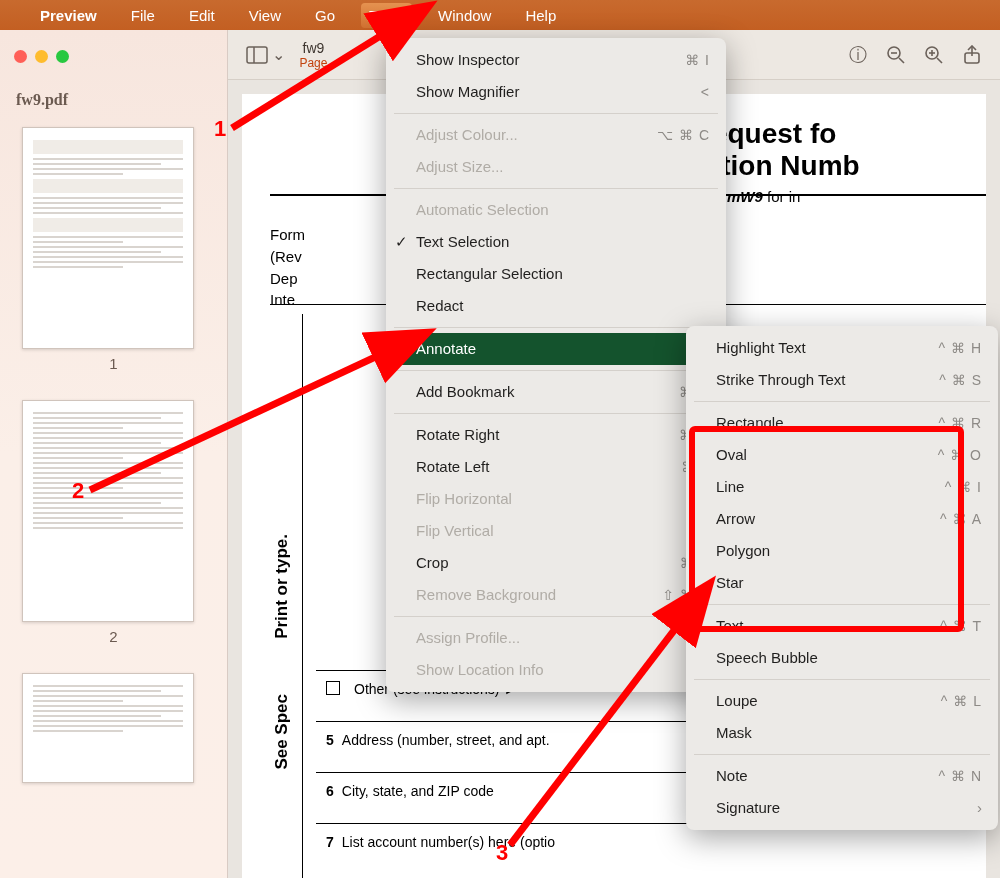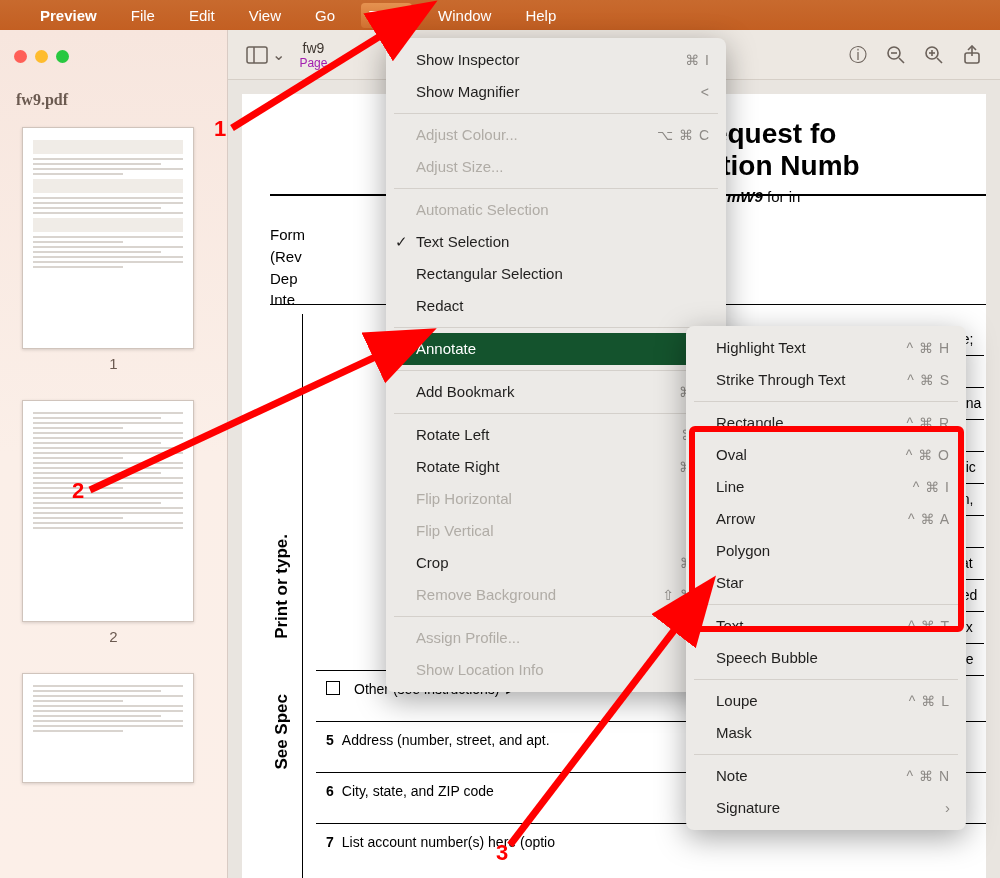--- a/index.html
+++ b/index.html
@@ -30,21 +30,21 @@
 .thumb-line.med { width: 85%; }
 .thumb-block { height: 14px; background: #f0ece7; margin: 4px 0; }
 
 
 .main { flex: 1; background: #e9e5e0; position: relative; }
 .toolbar { height: 50px; background: #ede8e2; border-bottom: 1px solid #d6cfc7; display: flex; align-items: center; padding: 0 18px; justify-content: space-between; }
 .toolbar-left { display: flex; align-items: center; gap: 14px; }
 .view-btn { display: flex; align-items: center; gap: 4px; color: #6b615a; }
 .title-group { text-align: center; color: #3d352f; font-size: 14px; }
 .title-line1 { font-weight: 400; }
-.title-line2 { font-size: 12px; color: #a21caf; }
+.title-line2 { font-size: 12px; color: #c2410c; }
 .toolbar-right { display: flex; gap: 18px; color: #6b615a; font-size: 18px; }
 .ticon { width: 20px; height: 20px; display: inline-flex; align-items: center; justify-content: center; }
 
 
 .doc { background: #fff; margin: 14px 14px 0 14px; height: calc(100% - 64px); padding: 24px 28px; position: relative; font-size: 15px; color: #000; }
 .doc-title { text-align: center; font-weight: 700; font-size: 28px; line-height: 1.15; margin-left: 300px; }
 .doc-title-line2 { text-align: center; font-weight: 700; font-size: 28px; margin-left: 230px; }
 .doc-goto { font-size: 15px; margin-top: 6px; margin-left: 300px; }
 .doc-goto .link { font-weight: 700; font-style: italic; }
 .doc-left { position: absolute; left: 28px; top: 130px; font-size: 15px; line-height: 1.45; }
@@ -62,21 +62,21 @@
 .menu .row { display: flex; justify-content: space-between; align-items: center; padding: 4px 16px 4px 30px; line-height: 24px; white-space: nowrap; position: relative; }
 .menu .row .kb { color: #8d8a86; font-size: 14px; letter-spacing: 1px; }
 .menu .row.disabled { color: #b0aca6; }
 .menu .sep { height: 1px; background: #d4d0cb; margin: 5px 8px; }
 .menu .row.highlight { background: #14532d; color: #fff; }
 .menu .row.highlight .kb, .menu .row.highlight .chev { color: #fff; }
 .menu .row .check { position: absolute; left: 9px; }
 .menu .chev { color: #8d8a86; }
 
 .tools-menu { left: 386px; top: 38px; width: 340px; }
-.sub-menu { left: 686px; top: 326px; width: 280px; }
+.sub-menu { left: 686px; top: 326px; width: 312px; }
 
 
 .red-rect { position: absolute; border: 6px solid #ff0000; border-radius: 6px; z-index: 120; pointer-events:none; }
 .red-rect.shapes { left: 689px; top: 426px; width: 275px; height: 206px; }
 
 
 .arrow-svg { position: absolute; z-index: 130; pointer-events:none; }
 .step-badge { position: absolute; z-index: 135; color: #ff0000; font-weight: 800; font-size: 22px; font-family: Arial, sans-serif; }
 
 </style>
@@ -301,26 +301,26 @@
       <span>Annotate</span>
       <span class="chev">›</span>
     </div>
   <div class="sep"></div>
   <div class="row">
       <span>Add Bookmark</span>
       <span class="kb">⌘ D</span>
     </div>
   <div class="sep"></div>
   <div class="row">
+      <span>Rotate Right</span>
+      <span class="kb">⌘ R</span>
+    </div>
+  <div class="row">
       <span>Rotate Left</span>
       <span class="kb">⌘ L</span>
-    </div>
-  <div class="row">
-      <span>Rotate Right</span>
-      <span class="kb">⌘ R</span>
     </div>
   <div class="row disabled">
       <span>Flip Horizontal</span>
     </div>
   <div class="row disabled">
       <span>Flip Vertical</span>
     </div>
   <div class="row">
       <span>Crop</span>
       <span class="kb">⌘ K</span>

